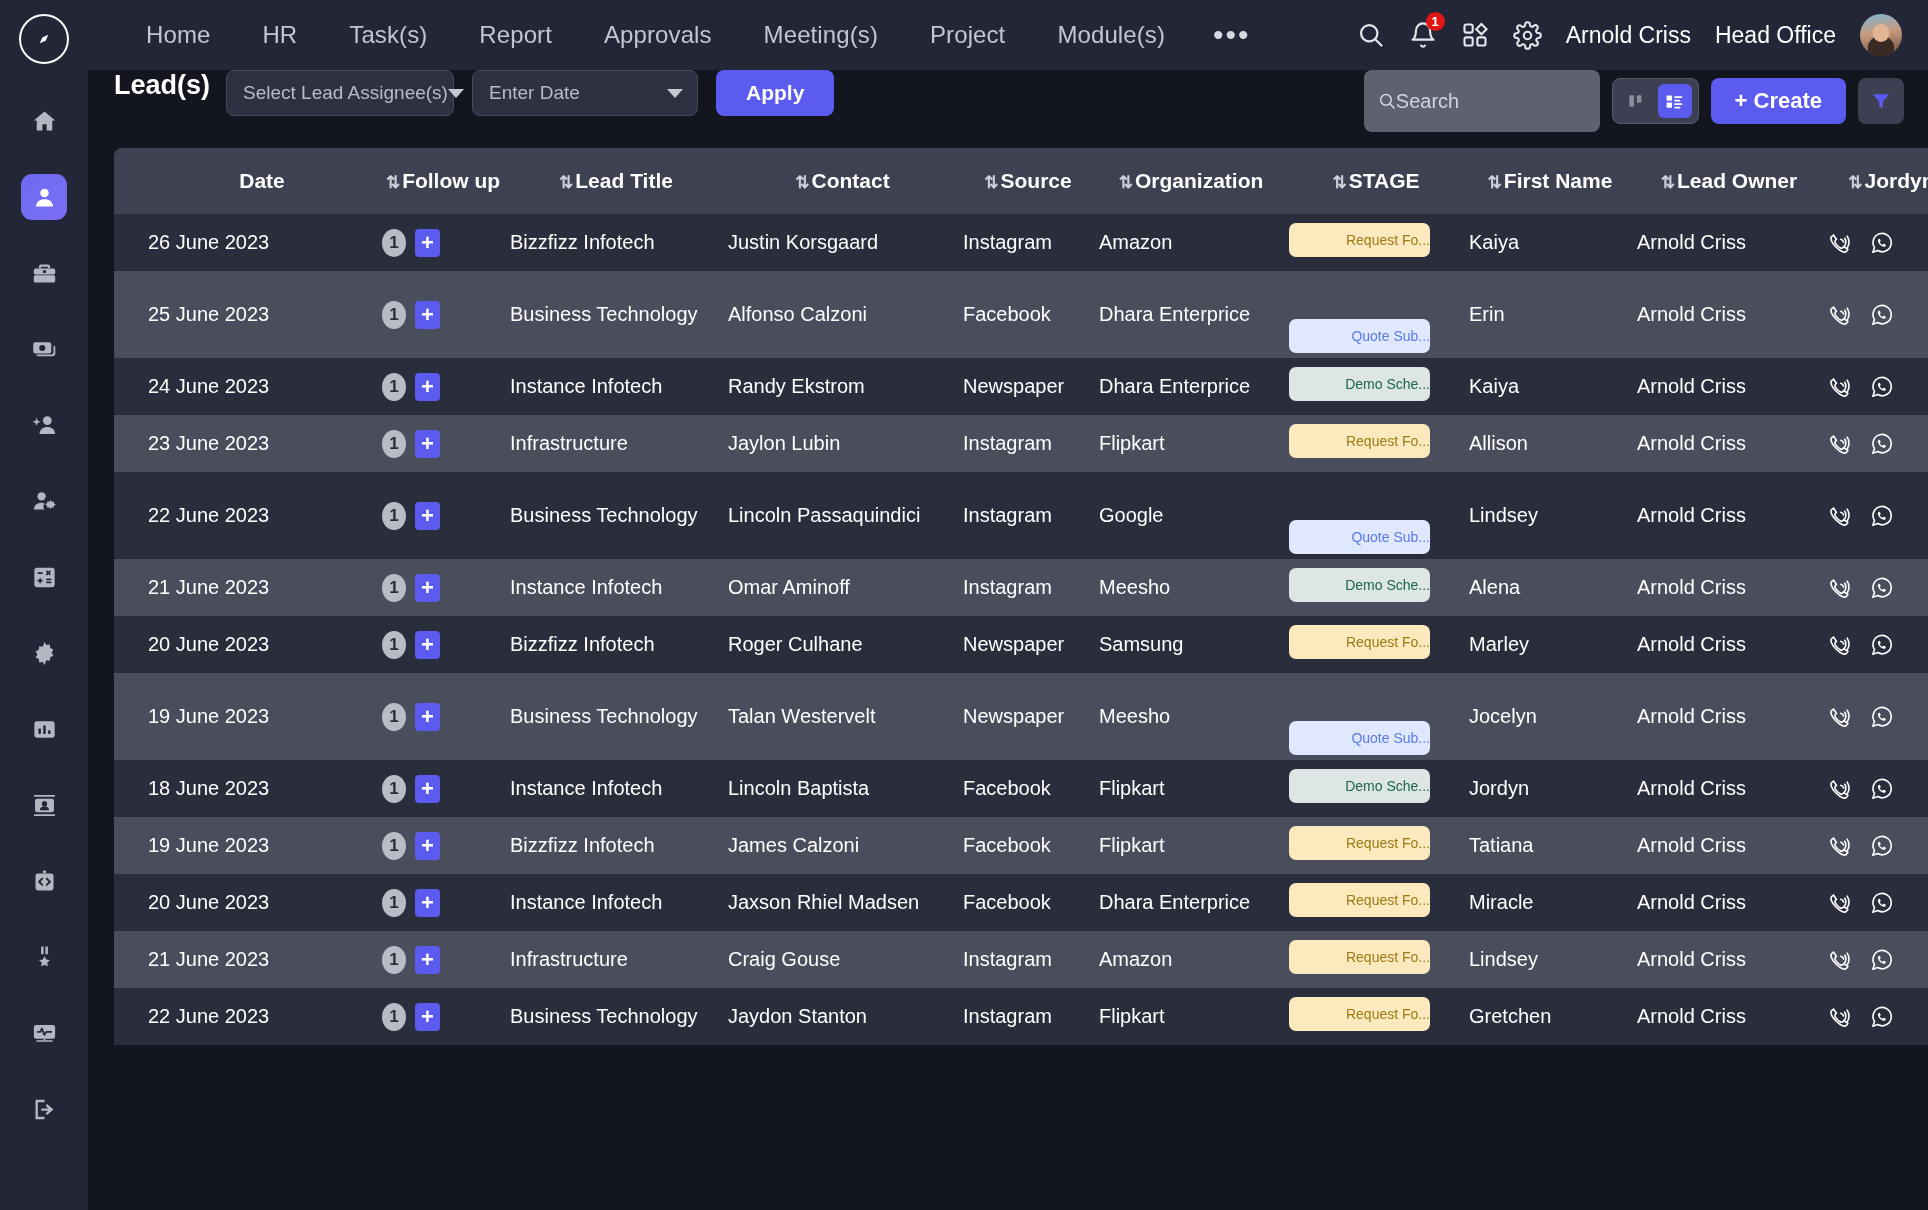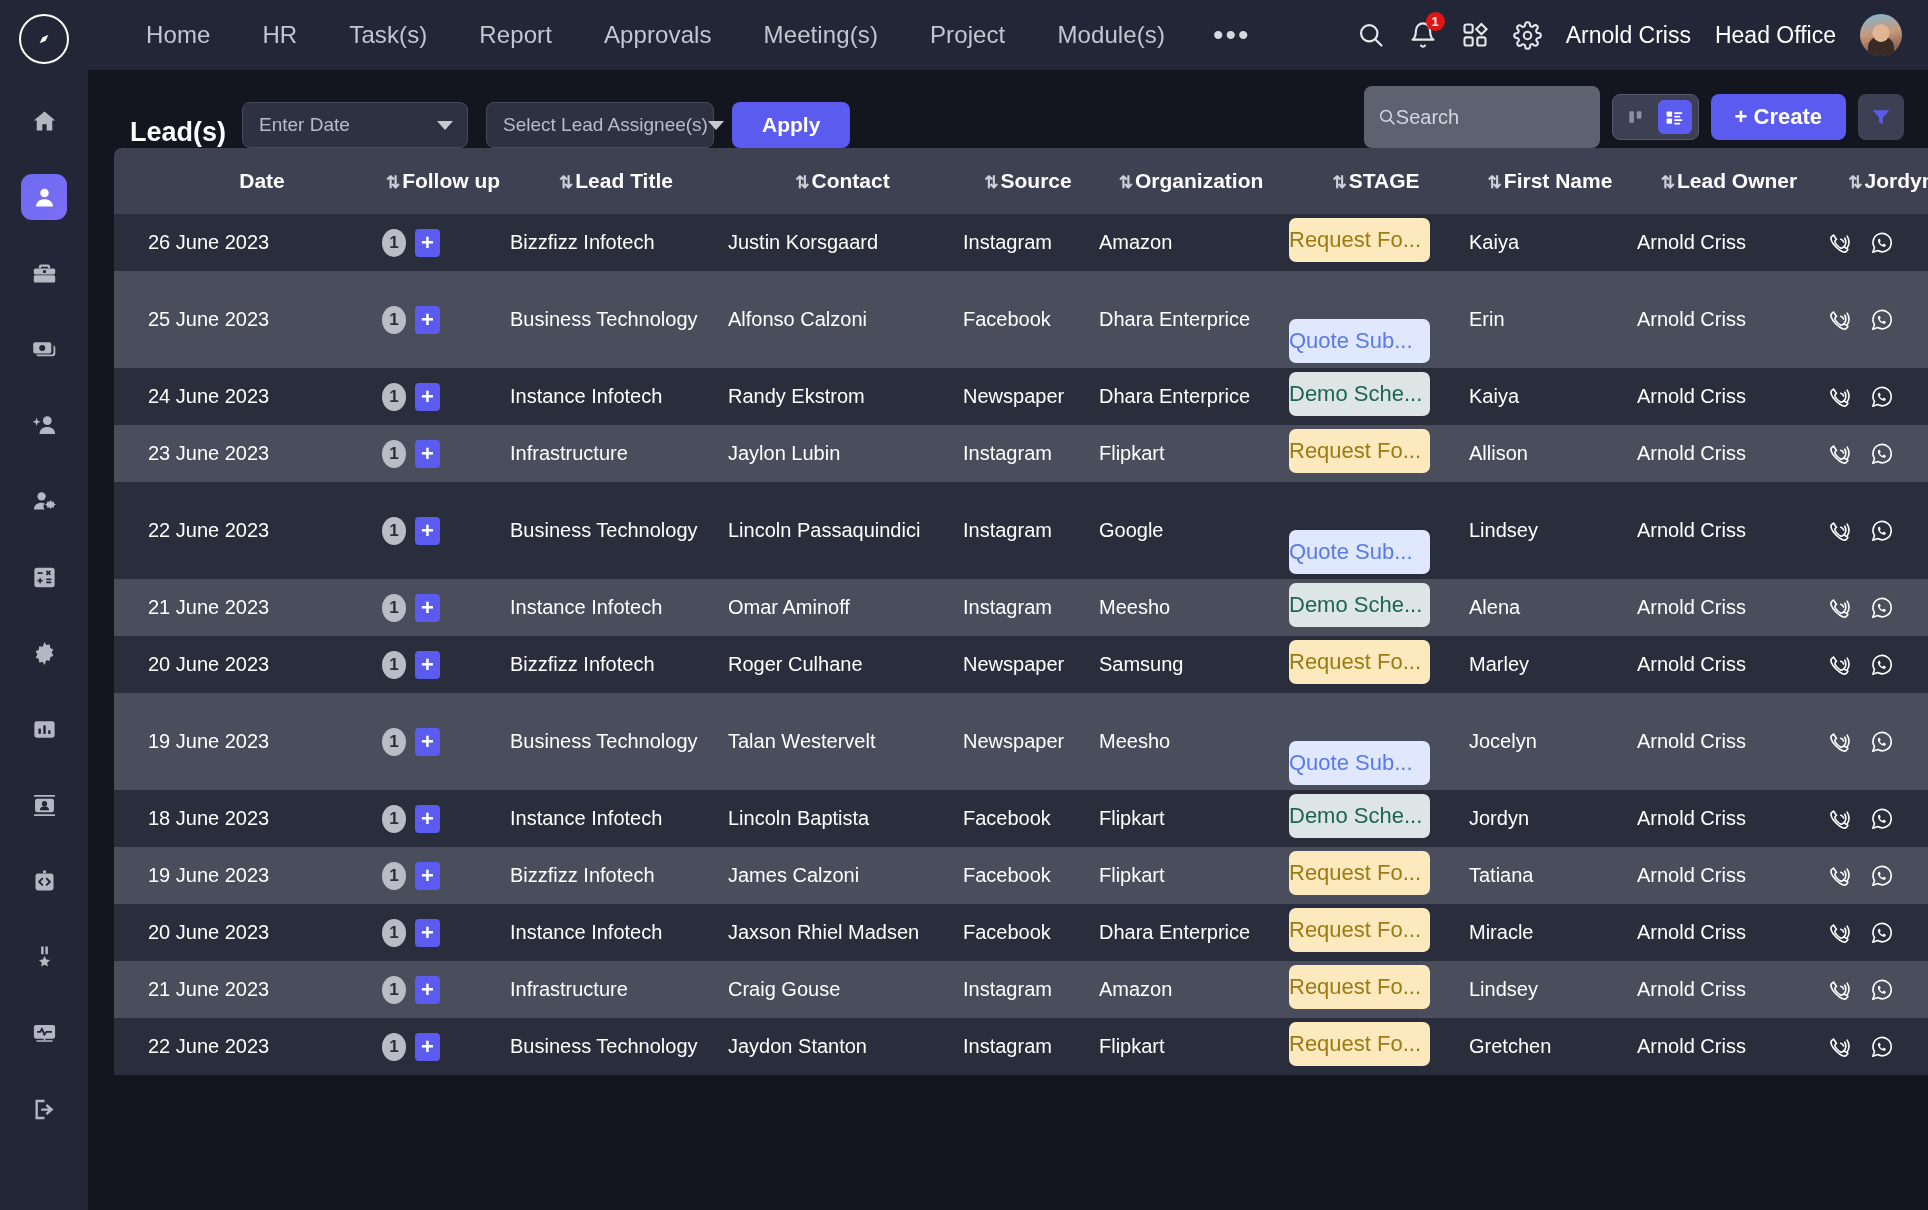--- a/index.html
+++ b/index.html
@@ -74,22 +74,22 @@
     content:""; position:absolute; left:50%; bottom:-2px; transform:translateX(-50%);
     width:26px; height:22px; border-radius:50% 50% 0 0; background:#3a2a25;
   }
   .avatar::before{
     content:""; position:absolute; left:50%; top:10px; transform:translateX(-50%);
     width:17px; height:18px; border-radius:50%; background:#e2b595; z-index:2;
   }
 
   
   .filterbar {
-    height: 78px; display: flex; align-items: flex-end;
-    padding: 0 24px 0 0; background:#14161f; flex-shrink: 0; margin-left: 16px;
+    height: 78px; display: flex; align-items: flex-start;
+    padding: 0 24px 0 0; background:#14161f; flex-shrink: 0;
   }
   .page-title { color: #ffffff; font-size: 27px; font-weight: 700; padding: 0 16px 0 26px; white-space: nowrap;}
   .select {
     width: 226px; height: 46px; border-radius: 8px;
     background: #2d3142; border: 1px solid #464a5c;
     display: flex; align-items: center; justify-content: space-between;
     padding: 0 14px 0 16px; margin-right: 18px; cursor: pointer;
   }
   .select.wide { width: 228px; }
   .select span { color: #b9bcc8; font-size: 19px; white-space: nowrap; }
@@ -153,22 +153,22 @@
     display: flex; align-items: center; justify-content: center;
   }
   .fu-add {
     width: 25px; height: 28px; border-radius: 4px;
     background: #5b5bef; color: #fff;
     font-size: 22px; font-weight: 700; line-height: 1;
     display: flex; align-items: center; justify-content: center; cursor: pointer;
   }
   .badge {
     display: inline-block; border-radius: 7px;
-    padding: 9px 0; width: 141px; text-align: left;
-    font-size: 22px; white-space: nowrap; overflow:hidden;
+    padding: 9px 0; width: 141px; text-align: right;
+    font-size: 14px; white-space: nowrap; overflow:hidden;
   }
   .badge.amber { background: #fce9bd; color: #9c7a14; }
   .badge.blue  { background: #dfe8ff; color: #5a7ae8; margin-top: 48px; }
   .badge.teal  { background: #dde6e4; color: #1d6453; }
   .actions { display: flex; align-items: center; gap: 16px; }
   .actions svg { cursor: pointer; }
 
   
   col.c-date { width: 268px; }
   col.c-follow { width: 128px; }
@@ -338,27 +338,27 @@
         </div>
         <span class="uname">Arnold Criss</span>
         <span class="uname">Head Office</span>
         <div class="avatar"></div>
       </div>
     </header>
 
     <div class="filterbar">
       <div class="page-title">Lead(s)</div>
 
+      <div class="select wide">
+        <span>Select Lead Assignee(s)</span>
+        <span class="chev"></span>
+      </div>
+
       <div class="select">
         <span>Enter Date</span>
-        <span class="chev"></span>
-      </div>
-
-      <div class="select wide">
-        <span>Select Lead Assignee(s)</span>
         <span class="chev"></span>
       </div>
 
       <button class="apply-btn">Apply</button>
 
       <div class="fb-right">
         <div class="searchbox">
           <svg width="20" height="20" viewBox="0 0 24 24" fill="none" stroke="#d3d5dc" stroke-width="2">
             <circle cx="10.5" cy="10.5" r="7"></circle>
               <line x1="15.6" y1="15.6" x2="21" y2="21" stroke-linecap="round"></line>

